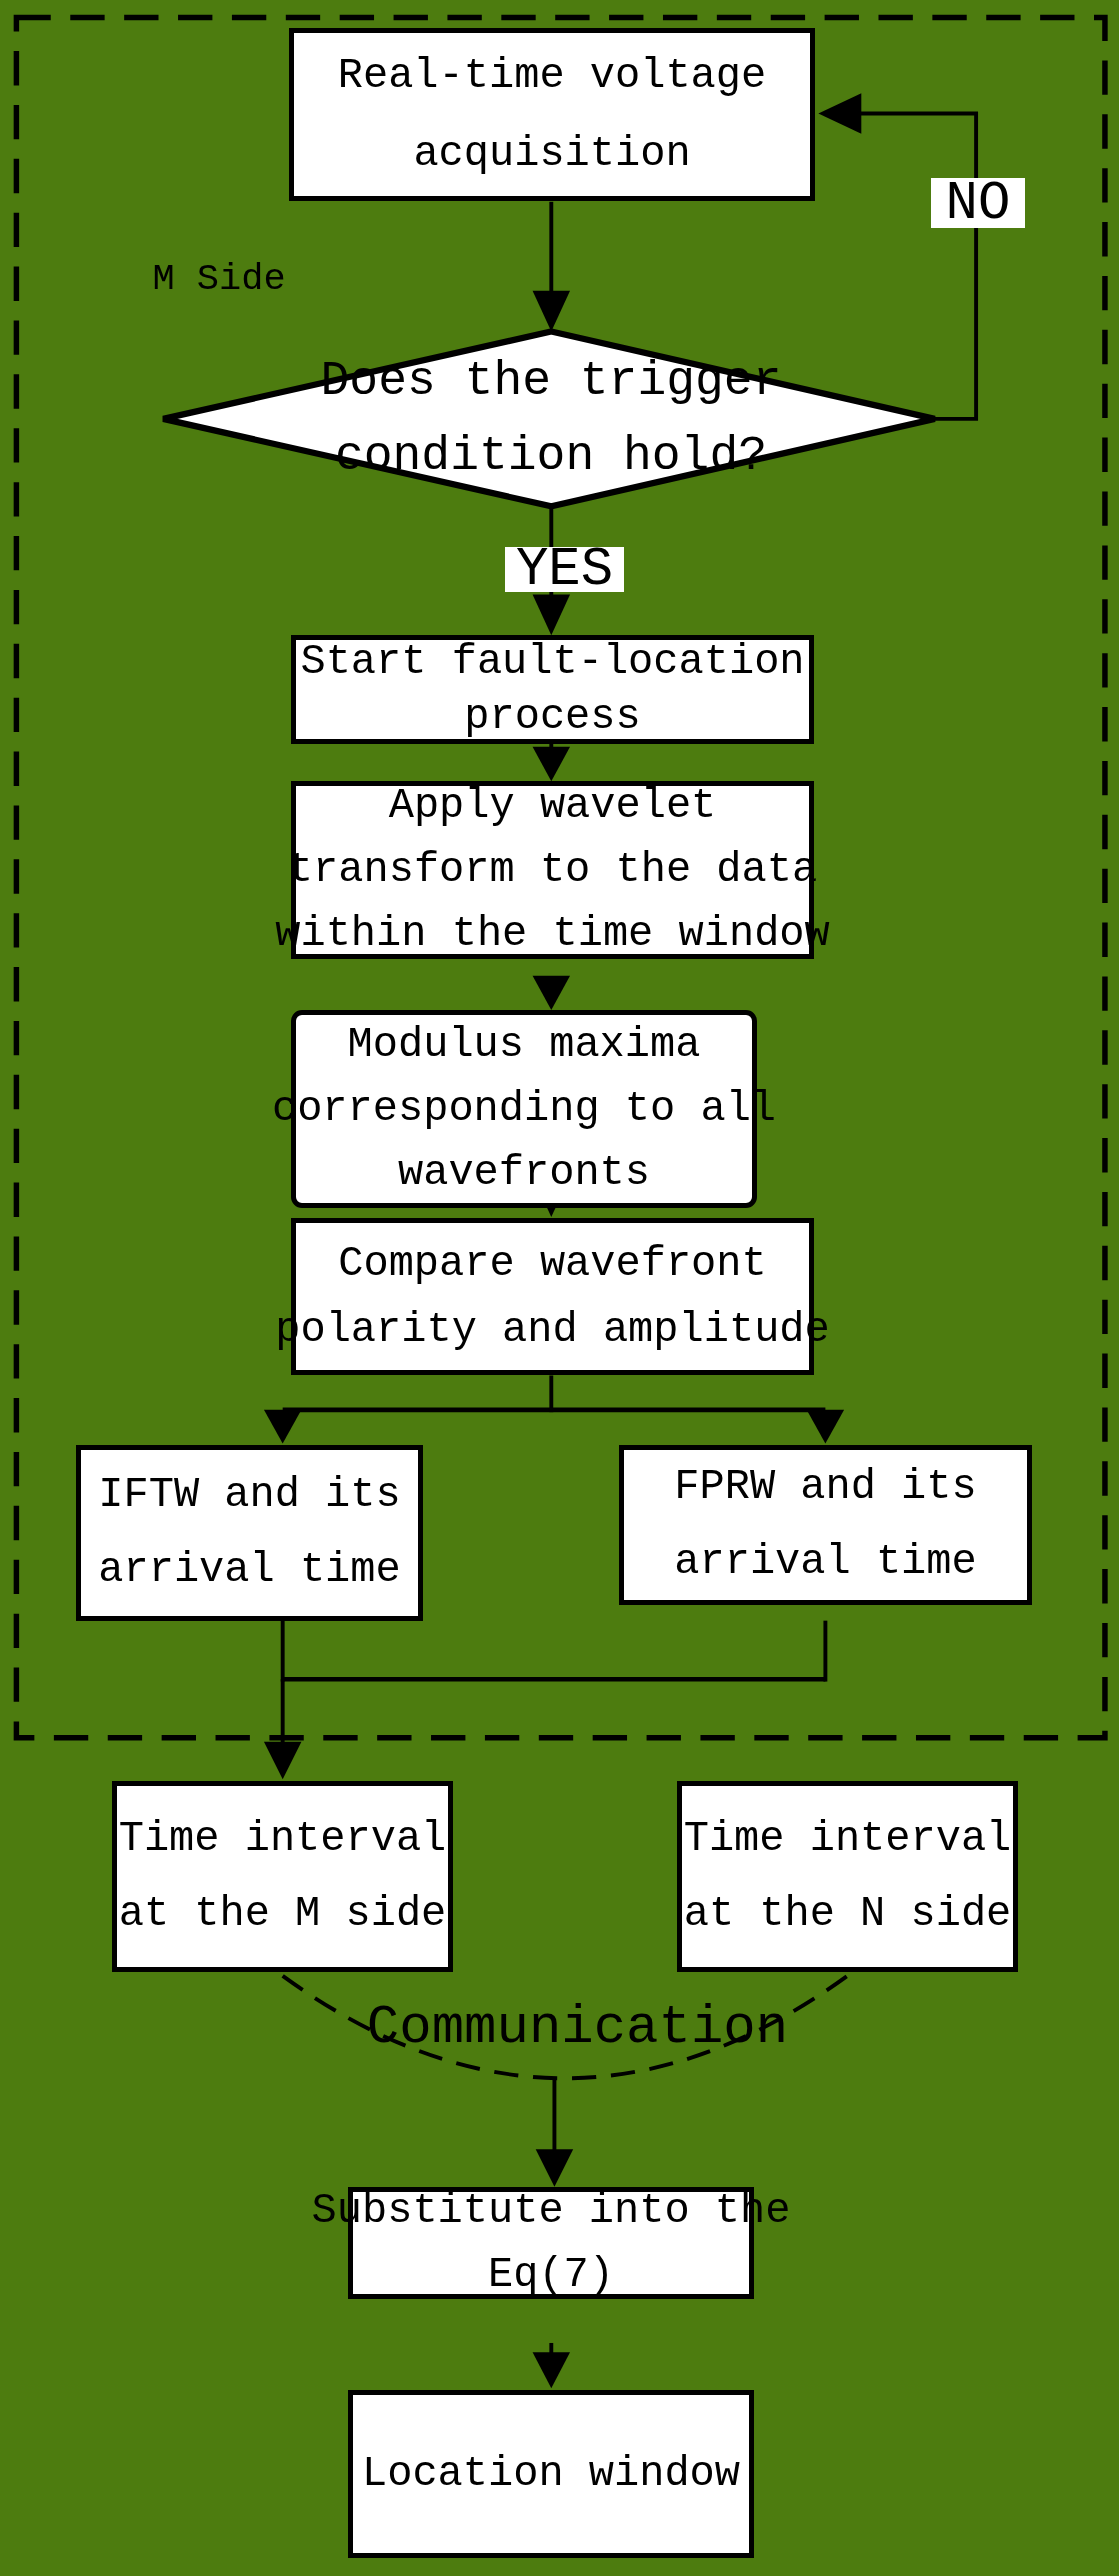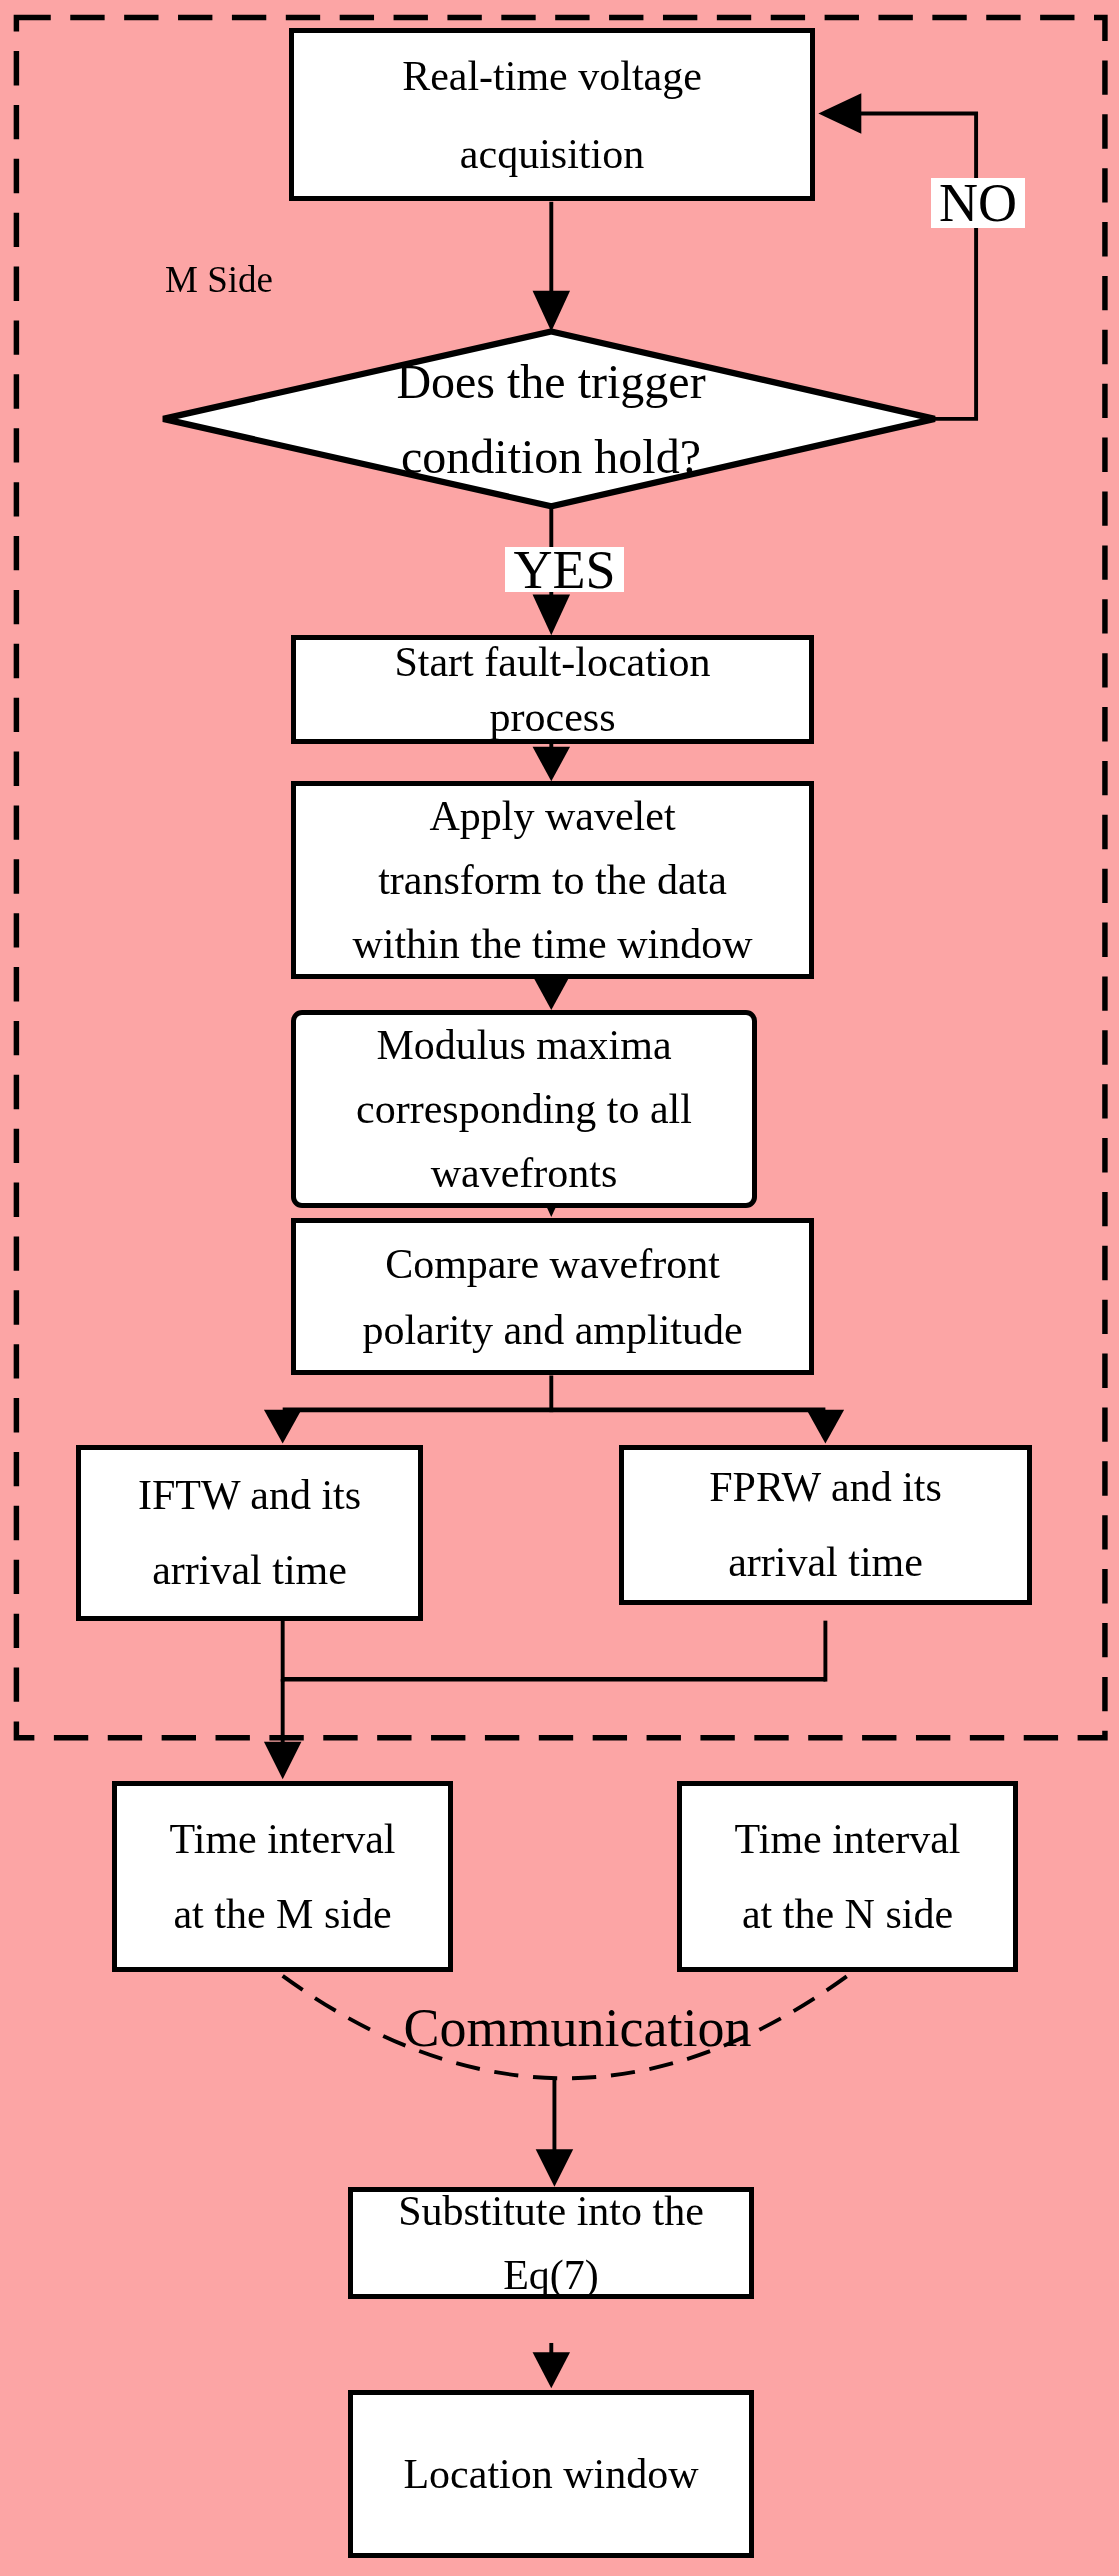--- a/index.html
+++ b/index.html
@@ -4,22 +4,22 @@
 <style>
   html, body {
     margin: 0;
     padding: 0;
     background: #ffffff;
   }
   .canvas {
     position: relative;
     width: 1119px;
     height: 2576px;
-    background: #fca5a5;
-    font-family: Liberation Serif, serif;
+    background: #4d7c0f;
+    font-family: Liberation Mono, monospace;
     color: #000000;
     overflow: hidden;
   }
   svg.wires {
     position: absolute;
     left: 0; top: 0;
     width: 1119px;
     height: 2576px;
   }
   .node {
@@ -32,21 +32,21 @@
     align-items: center;
     justify-content: center;
     text-align: center;
     font-size: 42px;
     line-height: 66px;
   }
   .node span { display: block; white-space: nowrap; }
 
   .node-acquisition     { left: 289px;  top: 28px;   width: 526px; height: 173px; line-height: 78px; }
   .node-start-process   { left: 291px;  top: 635px;  width: 523px; height: 109px; line-height: 55px; }
-  .node-wavelet         { left: 291px;  top: 781px; width: 523px; height: 198px; line-height: 64px; }
+  .node-wavelet         { left: 291px;  top: 781px; width: 523px; height: 178px; line-height: 64px; }
   .node-modulus         { left: 291px;  top: 1010px; width: 466px; height: 198px; line-height: 64px; border-radius: 11px; }
   .node-compare         { left: 291px;  top: 1218px; width: 523px; height: 157px; line-height: 66px; }
   .node-iftw            { left: 76px;   top: 1445px; width: 347px; height: 176px; line-height: 75px; }
   .node-fprw            { left: 619px;  top: 1445px; width: 413px; height: 160px; line-height: 75px; justify-content: flex-end; }
   .node-time-m          { left: 112px;  top: 1781px; width: 341px; height: 191px; line-height: 75px; }
   .node-time-n          { left: 677px;  top: 1781px; width: 341px; height: 191px; line-height: 75px; }
   .node-substitute      { left: 348px;  top: 2187px; width: 406px; height: 112px; line-height: 64px; }
   .node-location        { left: 348px;  top: 2390px; width: 406px; height: 168px; }
 
   .diamond-label {

